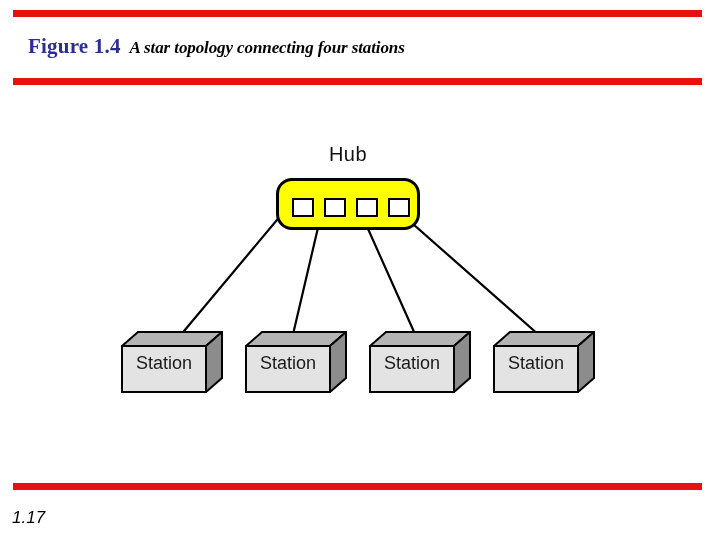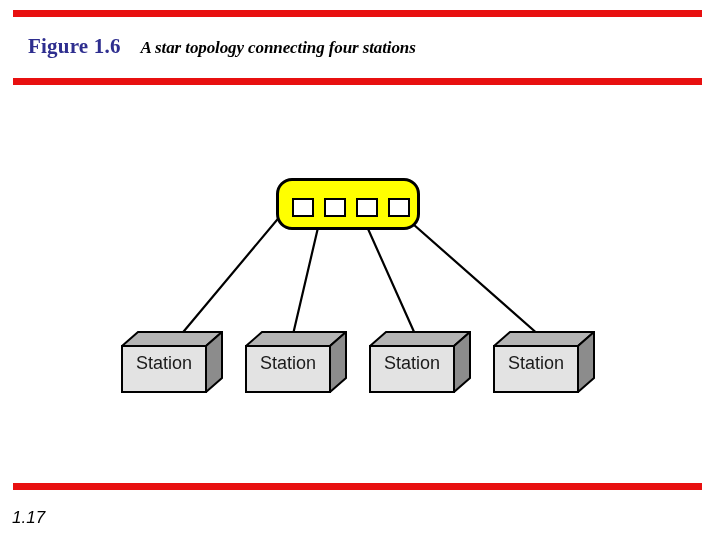--- a/index.html
+++ b/index.html
@@ -42,21 +42,21 @@
     font-weight: bold;
     color: #2e2e8f;
     letter-spacing: 0.2px;
   }
   #figure-caption {
     font-family: "Liberation Serif", serif;
     font-size: 17px;
     font-weight: bold;
     font-style: italic;
     color: #000000;
-    margin-left: 20px;
+    margin-left: 9px;
     letter-spacing: -0.1px;
   }
 
   
   #diagram {
     position: absolute;
     left: 0;
     top: 95px;
     width: 720px;
     height: 330px;
@@ -145,34 +145,35 @@
   }
 </style>
 </head>
 <body>
 
 <div id="slide">
 
   <div class="rule" id="rule-top"></div>
 
   <div id="header-block">
-    <span id="figure-number">Figure 1.6</span><span id="figure-caption">A star topology connecting four stations</span>
+    <span id="figure-number">Figure 1.4</span><span id="figure-caption">A star topology connecting four stations</span>
   </div>
 
   <div class="rule" id="rule-mid"></div>
 
   <div id="diagram">
 
     <svg id="link-layer" viewBox="0 0 720 330" width="720" height="330">
       <line x1="292" y1="107" x2="174" y2="248" stroke="#000000" stroke-width="2.2" stroke-linecap="round"></line>
       <line x1="324" y1="107" x2="291" y2="248" stroke="#000000" stroke-width="2.2" stroke-linecap="round"></line>
       <line x1="356" y1="107" x2="419" y2="248" stroke="#000000" stroke-width="2.2" stroke-linecap="round"></line>
       <line x1="388" y1="107" x2="548" y2="248" stroke="#000000" stroke-width="2.2" stroke-linecap="round"></line>
     </svg>
 
+    <div id="hub-label">Hub</div>
 
     <div id="hub-body">
       <div class="hub-port" id="hub-port-0"></div>
       <div class="hub-port" id="hub-port-1"></div>
       <div class="hub-port" id="hub-port-2"></div>
       <div class="hub-port" id="hub-port-3"></div>
     </div>
 
     <div class="station" id="station-0">
       <svg width="102" height="62" viewBox="0 0 102 62">

